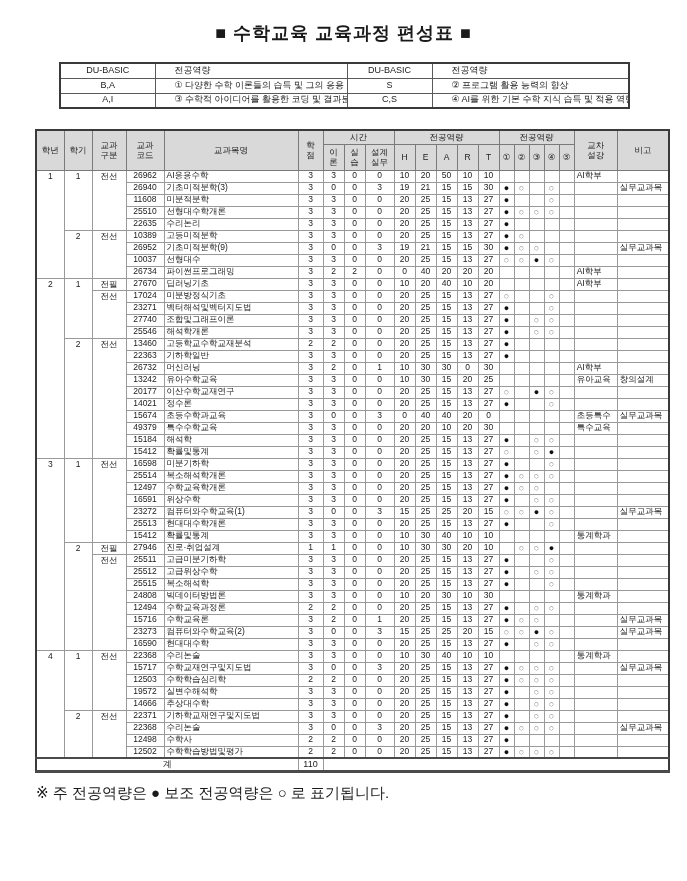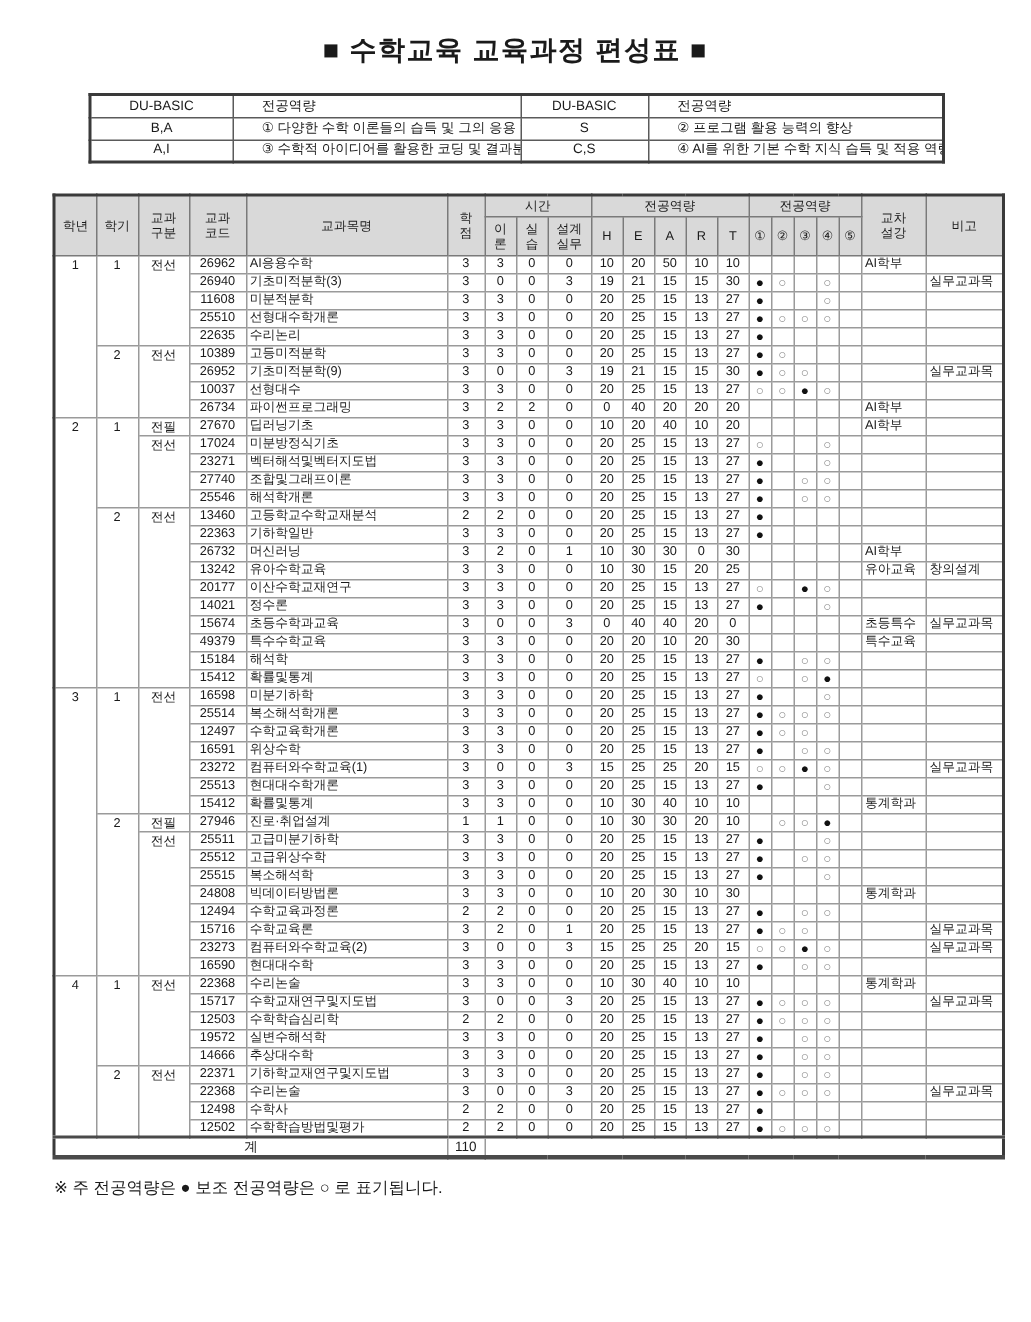--- a/index.html
+++ b/index.html
@@ -21,21 +21,21 @@
   .main th { background:#d9d9d9; border:1px solid #7a7a7a; font-weight:normal; padding:0 1px; white-space:pre-line; line-height:1.2; font-size:8.5px; }
   .main thead tr.group-row th { height:14px; }
   .main thead tr.sub-row th { height:26px; vertical-align:middle; }
   .main td { border:1px solid #9a9a9a; height:12px; padding:0 2px; text-align:center; white-space:nowrap; overflow:hidden; line-height:1.15; }
   .main td.left { text-align:left; }
   .main td.vtop { vertical-align:top; padding-top:1px; }
   .mark-filled { color:#111; font-size:9px; }
   .mark-open   { color:#8a8a8a; font-size:9px; }
   .total-row td { border-top:2px solid #4a4a4a; font-size:9px; }
 
-  .footnote { margin:11px 0 0 36px; font-size:11px; color:#1a1a1a; }
+  .footnote { margin:11px 0 0 36px; font-size:15px; color:#1a1a1a; }
 </style>
 </head>
 <body>
 
 <div class="page">
   <h1 class="title">■  수학교육  교육과정  편성표  ■</h1>
 
   <table class="dubasic">
       <tbody>
         <tr>

